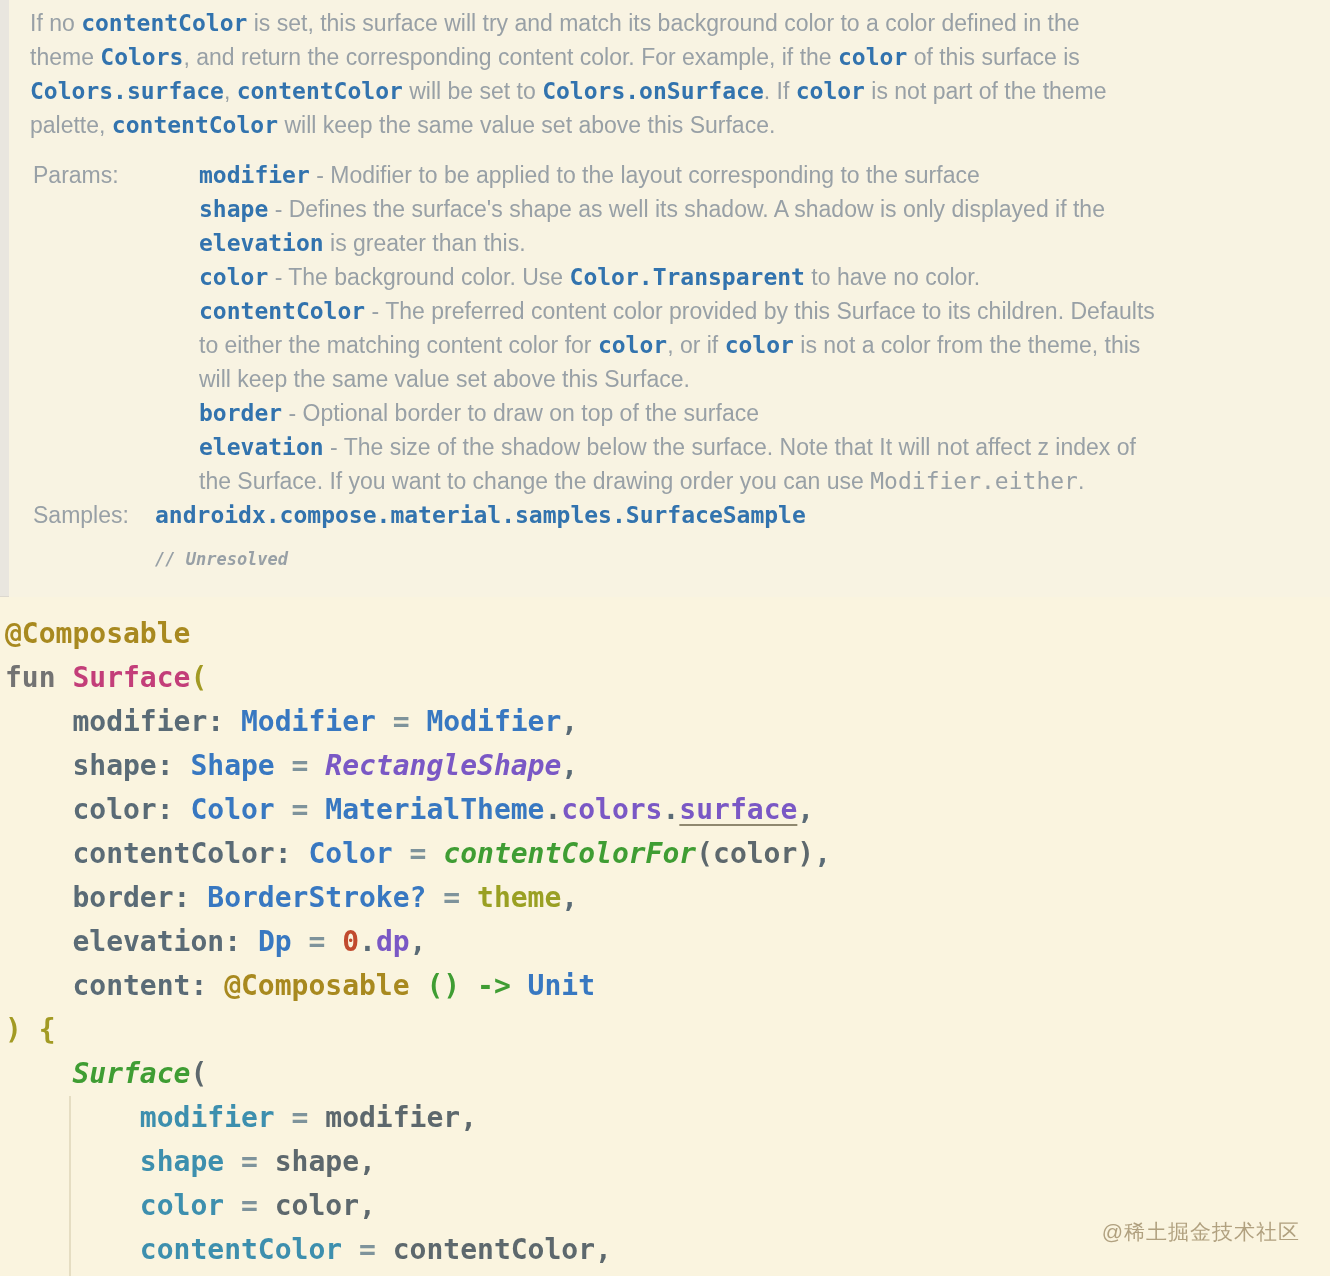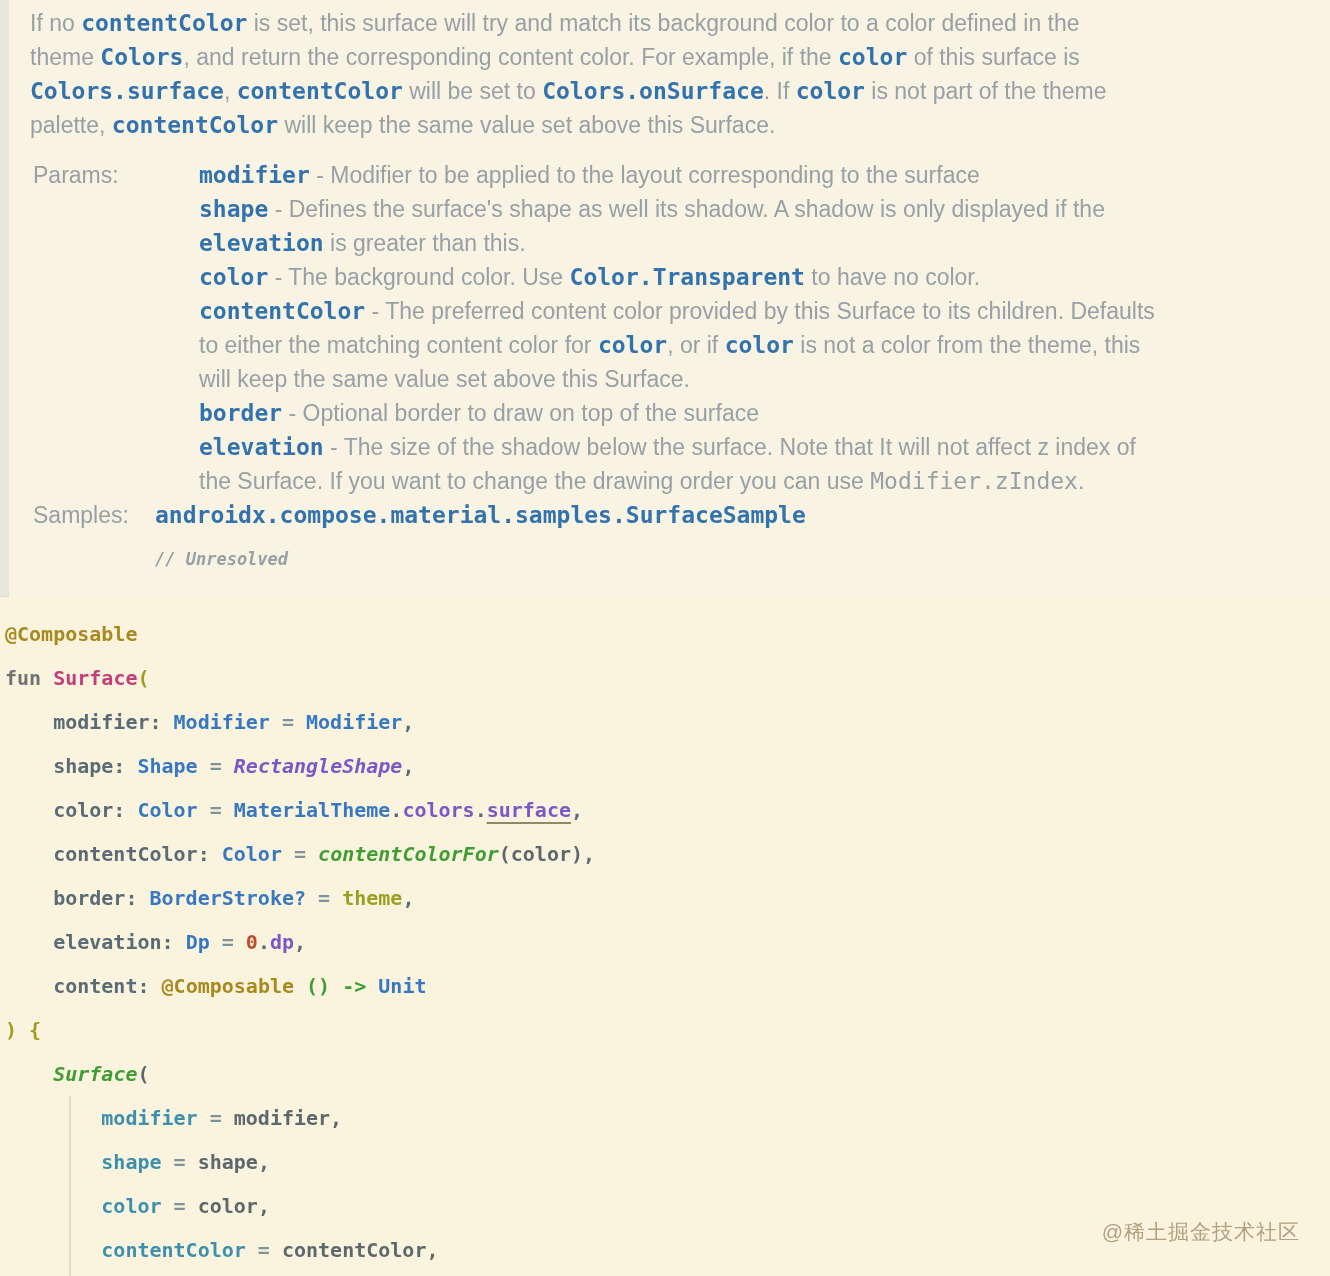--- a/index.html
+++ b/index.html
@@ -35,21 +35,21 @@
   }
   .params-row { margin-top:16px;gap:44px; }
   .samples-row { margin-top:0; }
   .samples-gap { margin-top:8px; }
 
   
   .code-editor {
     position:absolute; left:0; top:597px; right:0; bottom:0;
     padding:15px 0 0 5px;
     font-family:"DejaVu Sans Mono", monospace;
-    font-size:20px; font-weight:bold;
+    font-size:28px; font-weight:bold;
   }
   .code-editor .line { white-space:pre; line-height:44px; height:44px; }
 
   .tk-ann  { color:#a8891f; }
   .tk-kw   { color:#737373; }
   .tk-fn   { color:#c33e79; }
   .tk-brk  { color:#a29a23; }
   .tk-prm  { color:#5a6b76; }
   .tk-typ  { color:#3878c1; }
   .tk-op   { color:#7e939b; }
@@ -93,21 +93,21 @@
       <div class="doc-col">
           <div class="line"><span class="tk-c">modifier</span><span class="tk-p"> - Modifier to be applied to the layout corresponding to the surface</span></div>
           <div class="line"><span class="tk-c">shape</span><span class="tk-p"> - Defines the surface's shape as well its shadow. A shadow is only displayed if the</span></div>
           <div class="line"><span class="tk-c">elevation</span><span class="tk-p"> is greater than this.</span></div>
           <div class="line"><span class="tk-c">color</span><span class="tk-p"> - The background color. Use </span><span class="tk-c">Color.Transparent</span><span class="tk-p"> to have no color.</span></div>
           <div class="line"><span class="tk-c">contentColor</span><span class="tk-p"> - The preferred content color provided by this Surface to its children. Defaults</span></div>
           <div class="line"><span class="tk-p">to either the matching content color for </span><span class="tk-c">color</span><span class="tk-p">, or if </span><span class="tk-c">color</span><span class="tk-p"> is not a color from the theme, this</span></div>
           <div class="line"><span class="tk-p">will keep the same value set above this Surface.</span></div>
           <div class="line"><span class="tk-c">border</span><span class="tk-p"> - Optional border to draw on top of the surface</span></div>
           <div class="line"><span class="tk-c">elevation</span><span class="tk-p"> - The size of the shadow below the surface. Note that It will not affect z index of</span></div>
-          <div class="line"><span class="tk-p">the Surface. If you want to change the drawing order you can use </span><span class="tk-mg">Modifier.zIndex</span><span class="tk-p">.</span></div>
+          <div class="line"><span class="tk-p">the Surface. If you want to change the drawing order you can use </span><span class="tk-mg">Modifier.either</span><span class="tk-p">.</span></div>
         </div>
     </div>
 
     <div class="doc-row samples-row">
       <span class="doc-label">Samples:</span>
       <div>
         <div class="doc-col">
             <div class="line"><span class="tk-c">androidx.compose.material.samples.SurfaceSample</span></div>
           </div>
         <div class="doc-col samples-gap">

